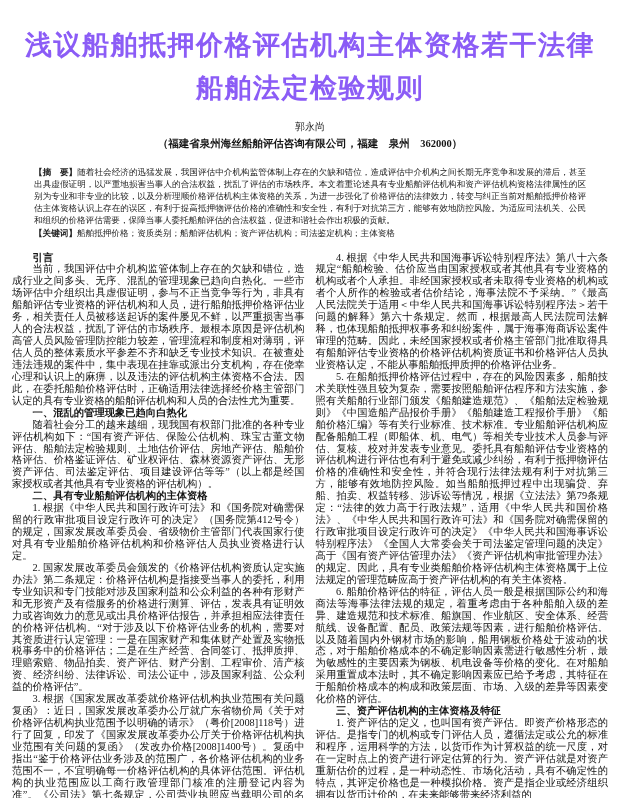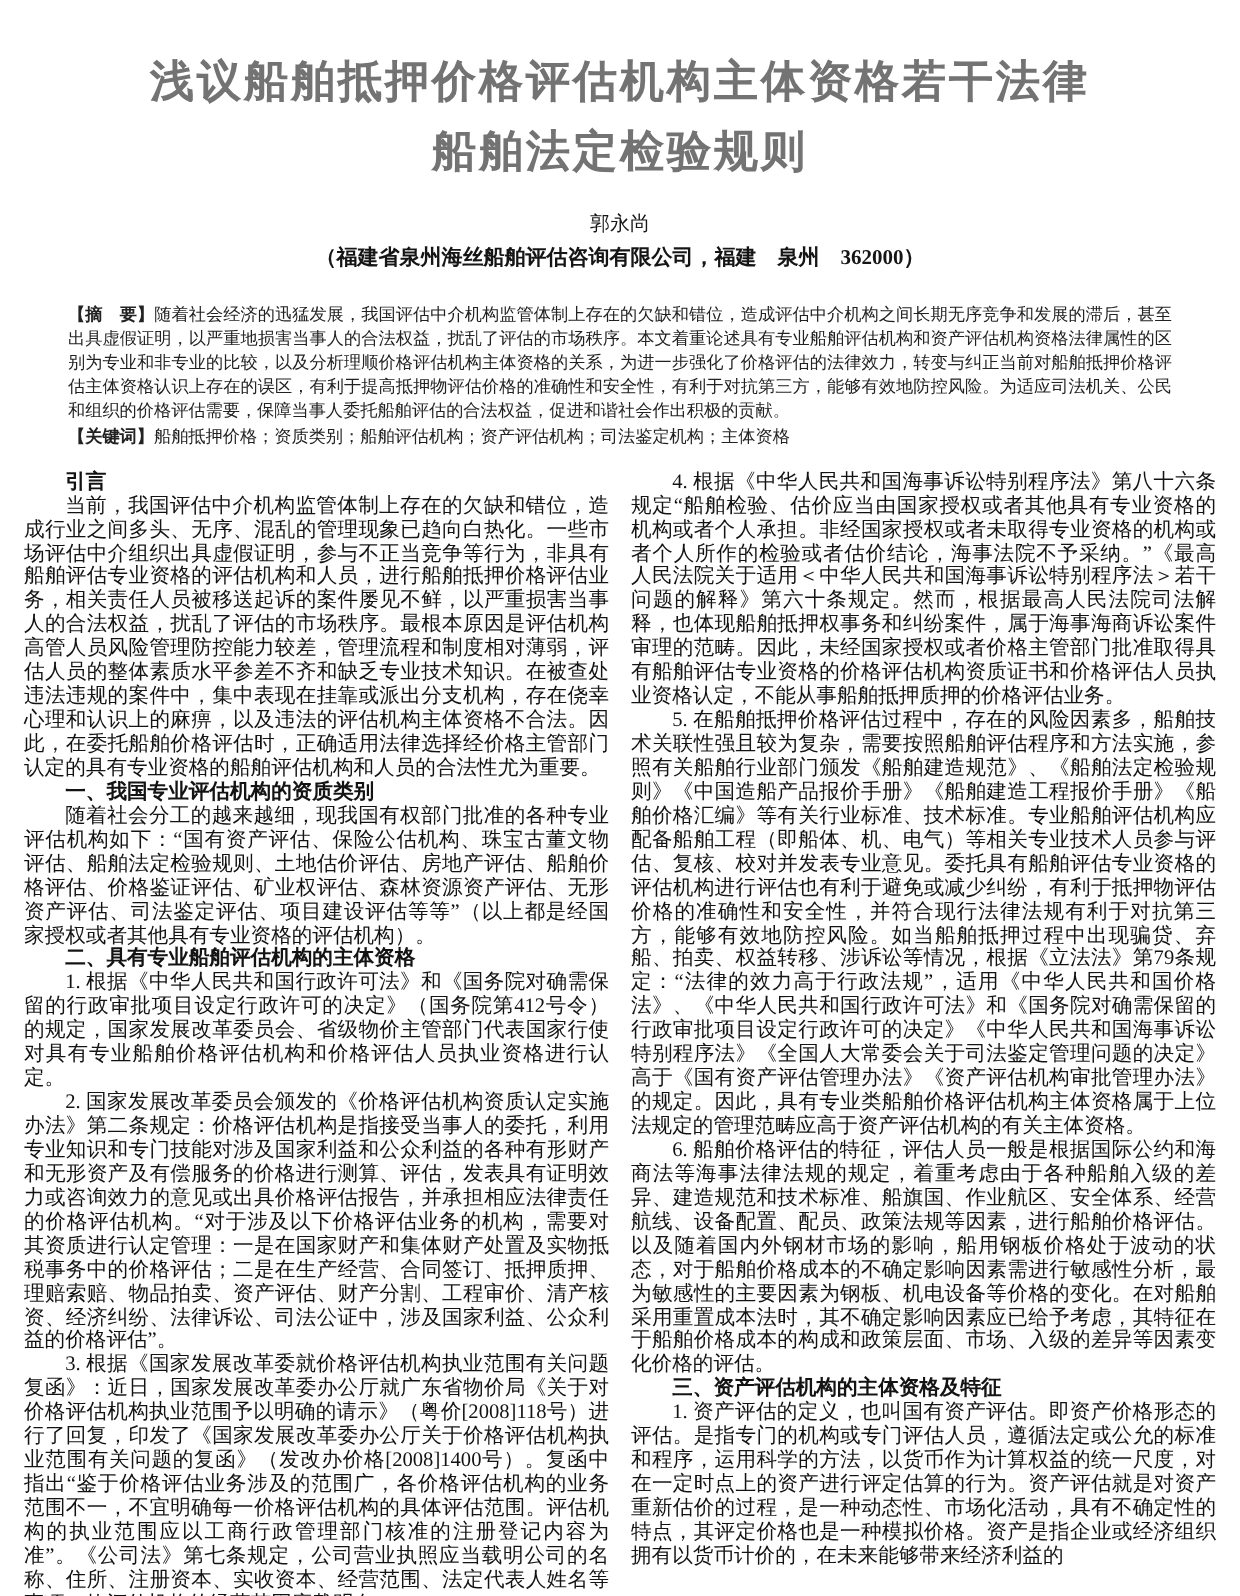--- a/index.html
+++ b/index.html
@@ -5,21 +5,21 @@
   html, body { margin: 0; padding: 0; }
   body {
     width: 620px; height: 798px;
     background: #ffffff;
     color: #161616;
     font-family: "Liberation Serif", "DejaVu Serif", serif;
     overflow: hidden;
   }
   .page { width: 620px; height: 798px; box-sizing: border-box; padding: 24px 8px 0; overflow: hidden; }
 
-  .title { text-align: center; font-size: 22px; font-weight: 700; line-height: 1.58; letter-spacing: 1.5px; color: #737373; }
+  .title { text-align: center; font-size: 27px; font-weight: 700; line-height: 1.58; letter-spacing: 1.5px; color: #8b5cf6; }
   .author { text-align: center; font-size: 10px; margin-top: 11px; color: #151515; }
   .affiliation { text-align: center; font-size: 10.5px; margin-top: 3px; font-weight: 700; color: #151515; }
 
   .abstract-block { margin: 15px 26px 0; font-size: 8.6px; line-height: 1.4; text-align: justify; color: #222; }
   .abstract-block .lbl { font-weight: 700; }
   .kw-line { margin-top: 1px; }
 
   .columns { display: flex; gap: 11px; margin-top: 12px; padding: 0 4px; }
   .col { flex: 1 1 0; font-size: 10.3px; line-height: 1.16; text-align: justify; color: #131313; }
   .col p { margin: 0; text-indent: 2em; }
@@ -41,21 +41,21 @@
 
   <div class="abstract-block">
     <div><span class="lbl">【摘　要】</span><span>随着社会经济的迅猛发展，我国评估中介机构监管体制上存在的欠缺和错位，造成评估中介机构之间长期无序竞争和发展的滞后，甚至出具虚假证明，以严重地损害当事人的合法权益，扰乱了评估的市场秩序。本文着重论述具有专业船舶评估机构和资产评估机构资格法律属性的区别为专业和非专业的比较，以及分析理顺价格评估机构主体资格的关系，为进一步强化了价格评估的法律效力，转变与纠正当前对船舶抵押价格评估主体资格认识上存在的误区，有利于提高抵押物评估价格的准确性和安全性，有利于对抗第三方，能够有效地防控风险。为适应司法机关、公民和组织的价格评估需要，保障当事人委托船舶评估的合法权益，促进和谐社会作出积极的贡献。</span></div>
     <div class="kw-line"><span class="lbl">【关键词】</span><span>船舶抵押价格；资质类别；船舶评估机构；资产评估机构；司法鉴定机构；主体资格</span></div>
   </div>
 
   <div class="columns">
     <div class="col">
         <h3>引言</h3>
         <p>当前，我国评估中介机构监管体制上存在的欠缺和错位，造成行业之间多头、无序、混乱的管理现象已趋向白热化。一些市场评估中介组织出具虚假证明，参与不正当竞争等行为，非具有船舶评估专业资格的评估机构和人员，进行船舶抵押价格评估业务，相关责任人员被移送起诉的案件屡见不鲜，以严重损害当事人的合法权益，扰乱了评估的市场秩序。最根本原因是评估机构高管人员风险管理防控能力较差，管理流程和制度相对薄弱，评估人员的整体素质水平参差不齐和缺乏专业技术知识。在被查处违法违规的案件中，集中表现在挂靠或派出分支机构，存在侥幸心理和认识上的麻痹，以及违法的评估机构主体资格不合法。因此，在委托船舶价格评估时，正确适用法律选择经价格主管部门认定的具有专业资格的船舶评估机构和人员的合法性尤为重要。</p>
-        <h3>一、我国专业评估机构的资质类别</h3>
+        <h3>一、混乱的管理现象已趋向白热化</h3>
         <p>随着社会分工的越来越细，现我国有权部门批准的各种专业评估机构如下：“国有资产评估、保险公估机构、珠宝古董文物评估、船舶法定检验规则、土地估价评估、房地产评估、船舶价格评估、价格鉴证评估、矿业权评估、森林资源资产评估、无形资产评估、司法鉴定评估、项目建设评估等等”（以上都是经国家授权或者其他具有专业资格的评估机构）。</p>
         <h3>二、具有专业船舶评估机构的主体资格</h3>
         <p>1. 根据《中华人民共和国行政许可法》和《国务院对确需保留的行政审批项目设定行政许可的决定》（国务院第412号令）的规定，国家发展改革委员会、省级物价主管部门代表国家行使对具有专业船舶价格评估机构和价格评估人员执业资格进行认定。</p>
         <p>2. 国家发展改革委员会颁发的《价格评估机构资质认定实施办法》第二条规定：价格评估机构是指接受当事人的委托，利用专业知识和专门技能对涉及国家利益和公众利益的各种有形财产和无形资产及有偿服务的价格进行测算、评估，发表具有证明效力或咨询效力的意见或出具价格评估报告，并承担相应法律责任的价格评估机构。“对于涉及以下价格评估业务的机构，需要对其资质进行认定管理：一是在国家财产和集体财产处置及实物抵税事务中的价格评估；二是在生产经营、合同签订、抵押质押、理赔索赔、物品拍卖、资产评估、财产分割、工程审价、清产核资、经济纠纷、法律诉讼、司法公证中，涉及国家利益、公众利益的价格评估”。</p>
         <p>3. 根据《国家发展改革委就价格评估机构执业范围有关问题复函》：近日，国家发展改革委办公厅就广东省物价局《关于对价格评估机构执业范围予以明确的请示》（粤价[2008]118号）进行了回复，印发了《国家发展改革委办公厅关于价格评估机构执业范围有关问题的复函》（发改办价格[2008]1400号）。复函中指出“鉴于价格评估业务涉及的范围广，各价格评估机构的业务范围不一，不宜明确每一价格评估机构的具体评估范围。评估机构的执业范围应以工商行政管理部门核准的注册登记内容为准”。《公司法》第七条规定，公司营业执照应当载明公司的名称、住所、注册资本、实收资本、经营范围、法定代表人姓名等事项。故评估机构的经营范围应载明有</p>
       </div>
     <div class="col">
         <p>4. 根据《中华人民共和国海事诉讼特别程序法》第八十六条规定“船舶检验、估价应当由国家授权或者其他具有专业资格的机构或者个人承担。非经国家授权或者未取得专业资格的机构或者个人所作的检验或者估价结论，海事法院不予采纳。”《最高人民法院关于适用＜中华人民共和国海事诉讼特别程序法＞若干问题的解释》第六十条规定。然而，根据最高人民法院司法解释，也体现船舶抵押权事务和纠纷案件，属于海事海商诉讼案件审理的范畴。因此，未经国家授权或者价格主管部门批准取得具有船舶评估专业资格的价格评估机构资质证书和价格评估人员执业资格认定，不能从事船舶抵押质押的价格评估业务。</p>
         <p>5. 在船舶抵押价格评估过程中，存在的风险因素多，船舶技术关联性强且较为复杂，需要按照船舶评估程序和方法实施，参照有关船舶行业部门颁发《船舶建造规范》、《船舶法定检验规则》《中国造船产品报价手册》《船舶建造工程报价手册》《船舶价格汇编》等有关行业标准、技术标准。专业船舶评估机构应配备船舶工程（即船体、机、电气）等相关专业技术人员参与评估、复核、校对并发表专业意见。委托具有船舶评估专业资格的评估机构进行评估也有利于避免或减少纠纷，有利于抵押物评估价格的准确性和安全性，并符合现行法律法规有利于对抗第三方，能够有效地防控风险。如当船舶抵押过程中出现骗贷、弃船、拍卖、权益转移、涉诉讼等情况，根据《立法法》第79条规定：“法律的效力高于行政法规”，适用《中华人民共和国价格法》、《中华人民共和国行政许可法》和《国务院对确需保留的行政审批项目设定行政许可的决定》《中华人民共和国海事诉讼特别程序法》《全国人大常委会关于司法鉴定管理问题的决定》高于《国有资产评估管理办法》《资产评估机构审批管理办法》的规定。因此，具有专业类船舶价格评估机构主体资格属于上位法规定的管理范畴应高于资产评估机构的有关主体资格。</p>
         <p>6. 船舶价格评估的特征，评估人员一般是根据国际公约和海商法等海事法律法规的规定，着重考虑由于各种船舶入级的差异、建造规范和技术标准、船旗国、作业航区、安全体系、经营航线、设备配置、配员、政策法规等因素，进行船舶价格评估。以及随着国内外钢材市场的影响，船用钢板价格处于波动的状态，对于船舶价格成本的不确定影响因素需进行敏感性分析，最为敏感性的主要因素为钢板、机电设备等价格的变化。在对船舶采用重置成本法时，其不确定影响因素应已给予考虑，其特征在于船舶价格成本的构成和政策层面、市场、入级的差异等因素变化价格的评估。</p>

